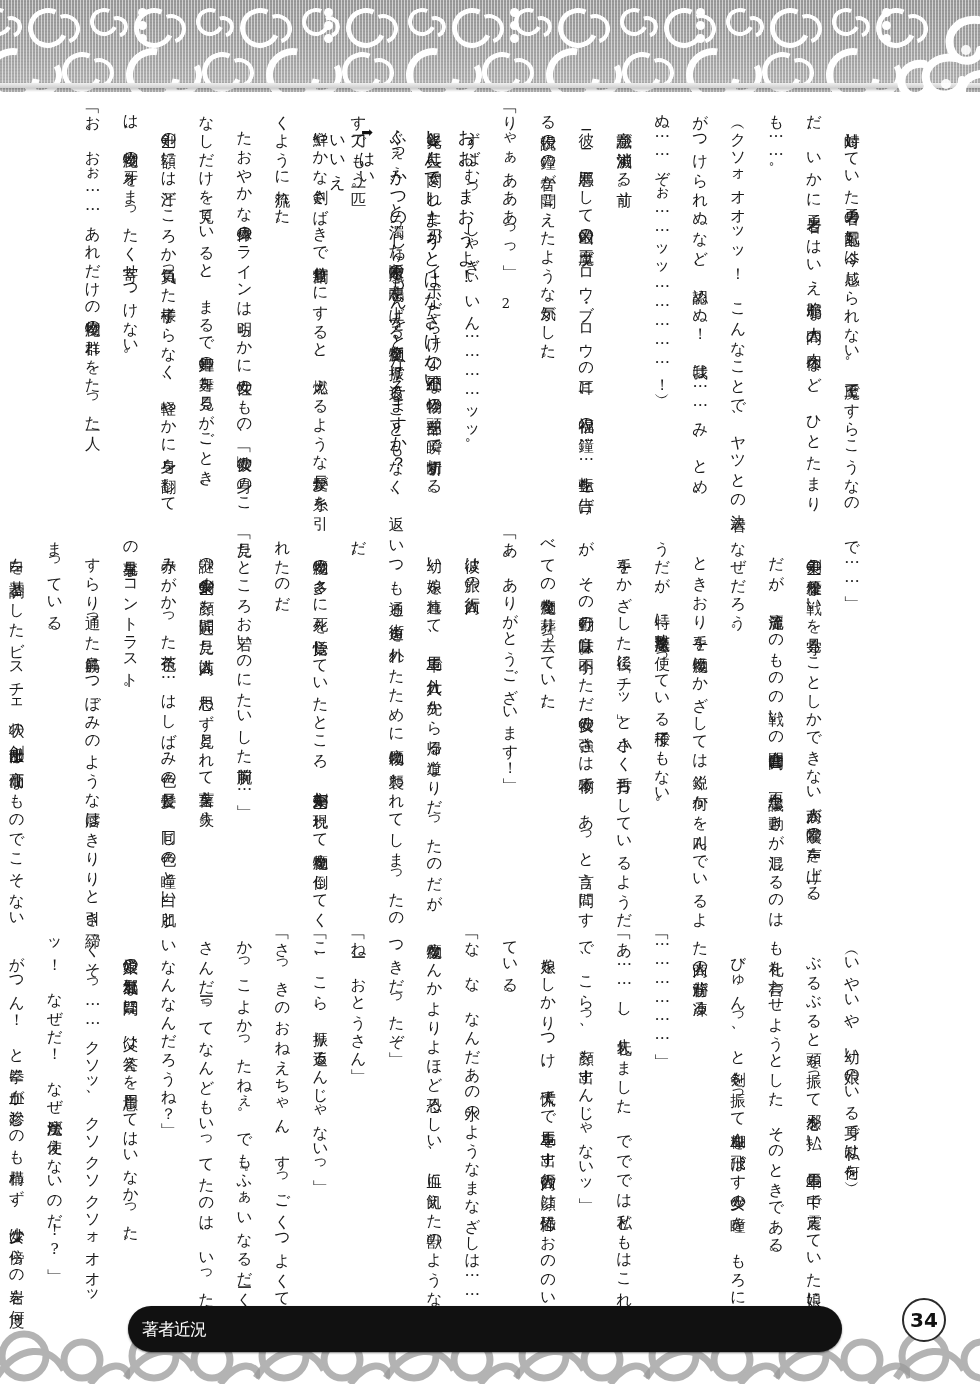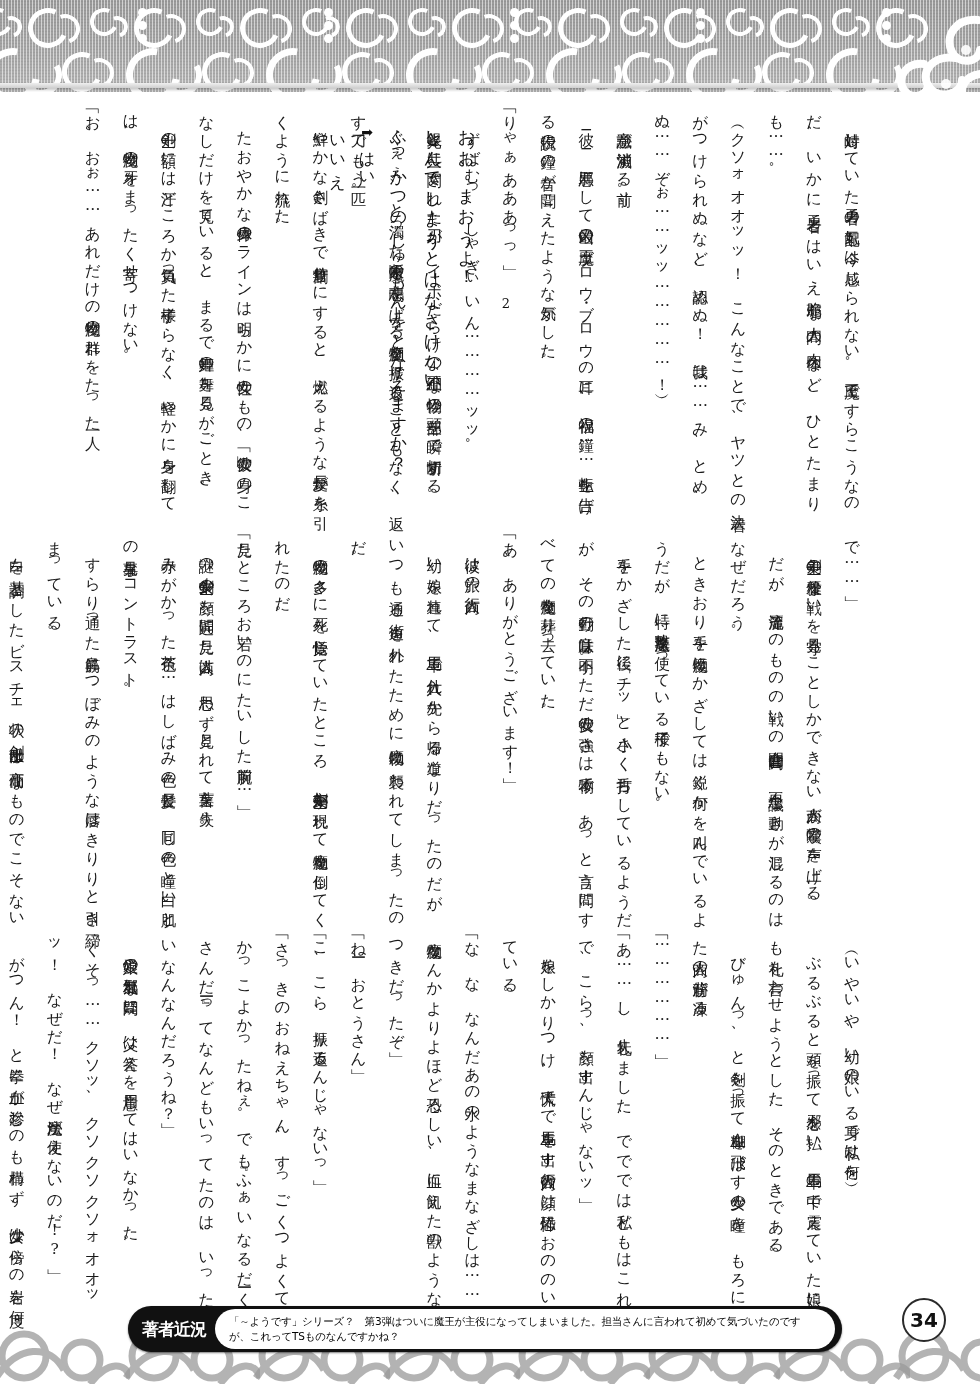--- a/index.html
+++ b/index.html
@@ -169,21 +169,21 @@
     display: flex;
     align-items: center;
     padding: 0 4px 0 8px;
     box-sizing: border-box;
     box-shadow: 0 1px 2px rgba(0,0,0,0.5);
   }
   .footer-label {
     flex: 0 0 auto;
     color: #ffffff;
     font-family: "DejaVu Sans", "Liberation Sans", sans-serif;
-    font-weight: bold;
+    font-weight: normal;
     font-size: 17px;
     letter-spacing: -1px;
     padding: 0 9px 0 6px;
     white-space: nowrap;
   }
   .footer-body {
     flex: 1 1 auto;
     align-self: stretch;
     margin: 3px 3px 3px 0;
     background: #ffffff;
@@ -503,20 +503,17 @@
           <circle cx="34" cy="52" r="22"></circle>
           <circle cx="92" cy="56" r="18"></circle>
           <path d="M6 74 C28 40 60 40 74 66"></path>
           <path d="M100 80 C118 56 136 58 140 74"></path>
         </g>
       </svg>
   </div>
 
   <div class="footer-note">
     <div class="footer-label">著者近況</div>
-    <div class="footer-body">
-      <div class="footer-text">「～ようです」シリーズ？　第3弾はついに魔王が主役になってしまいました。担当さんに言われて初めて気づいたのですが、これってTSものなんですかね？</div>
-    </div>
   </div>
 
   <div class="page-number">34</div>
 
 </div>
 
 </body></html>

